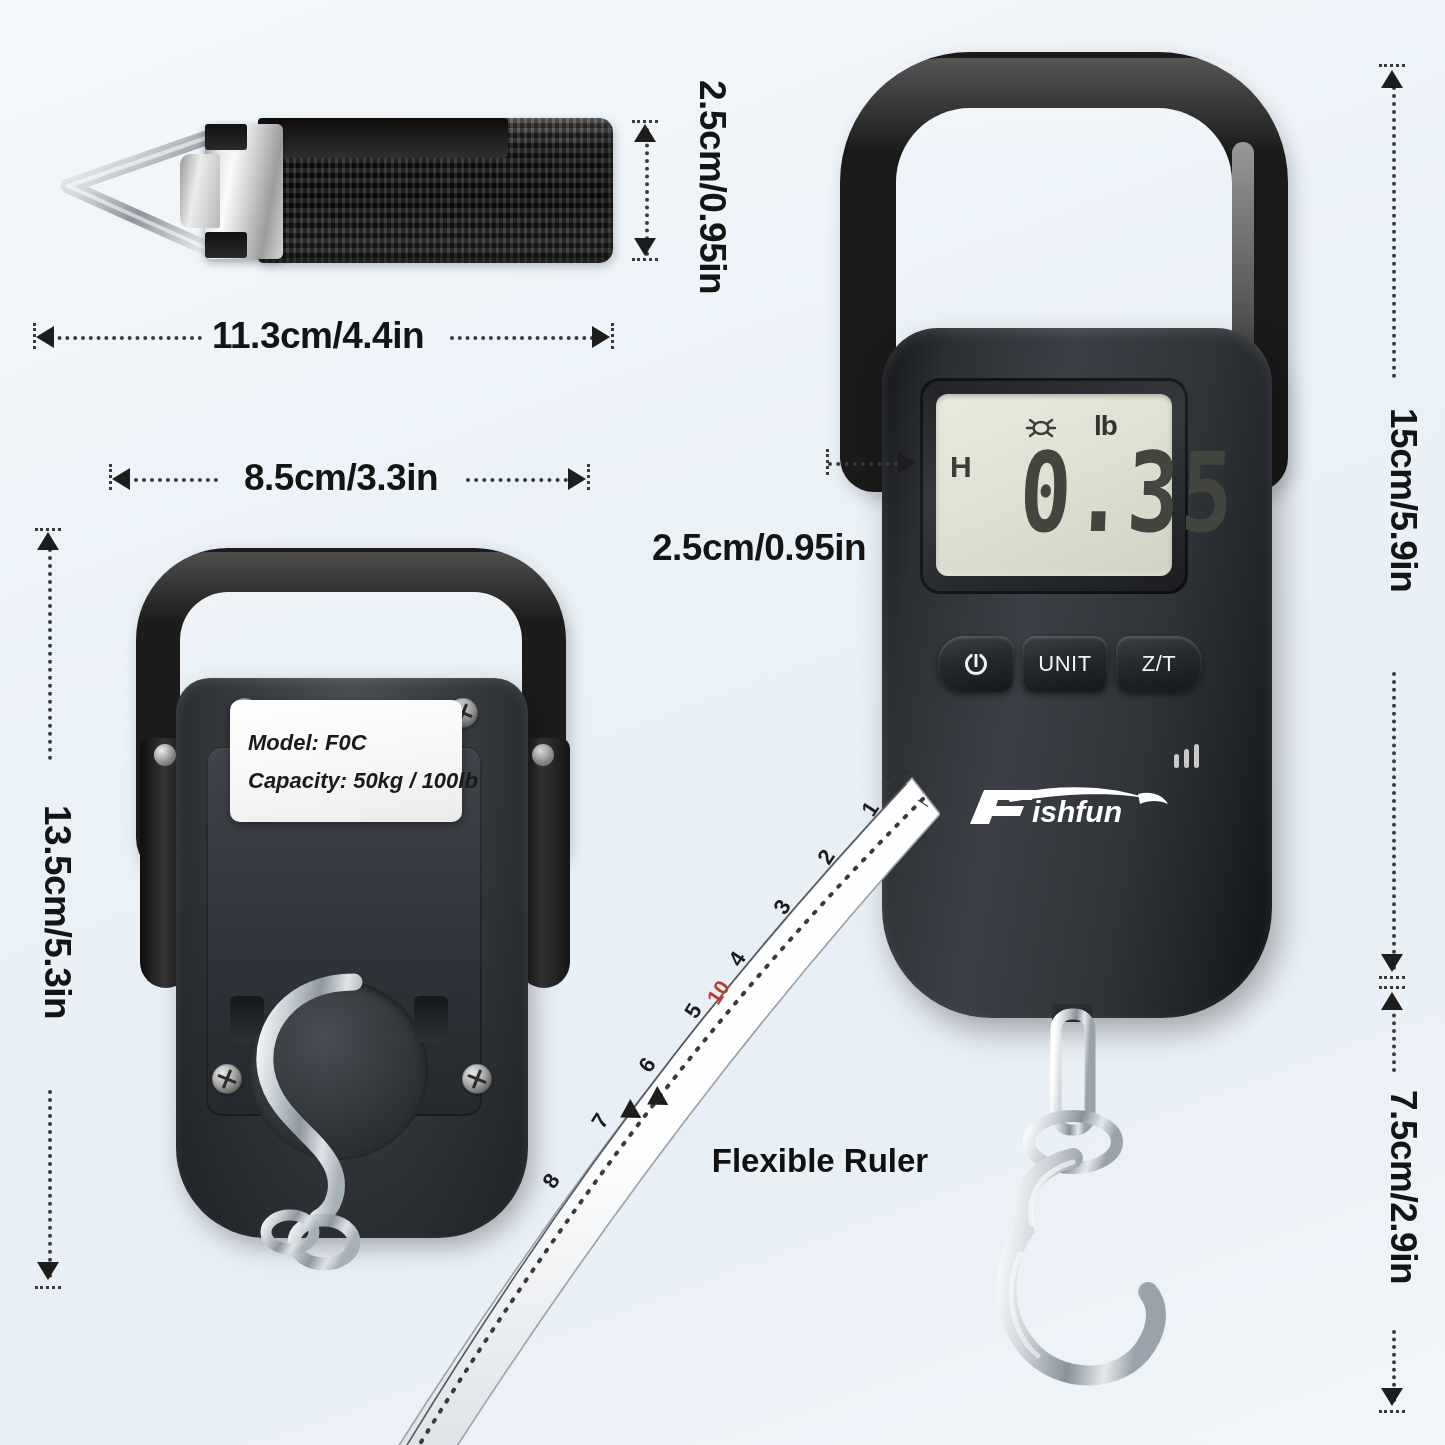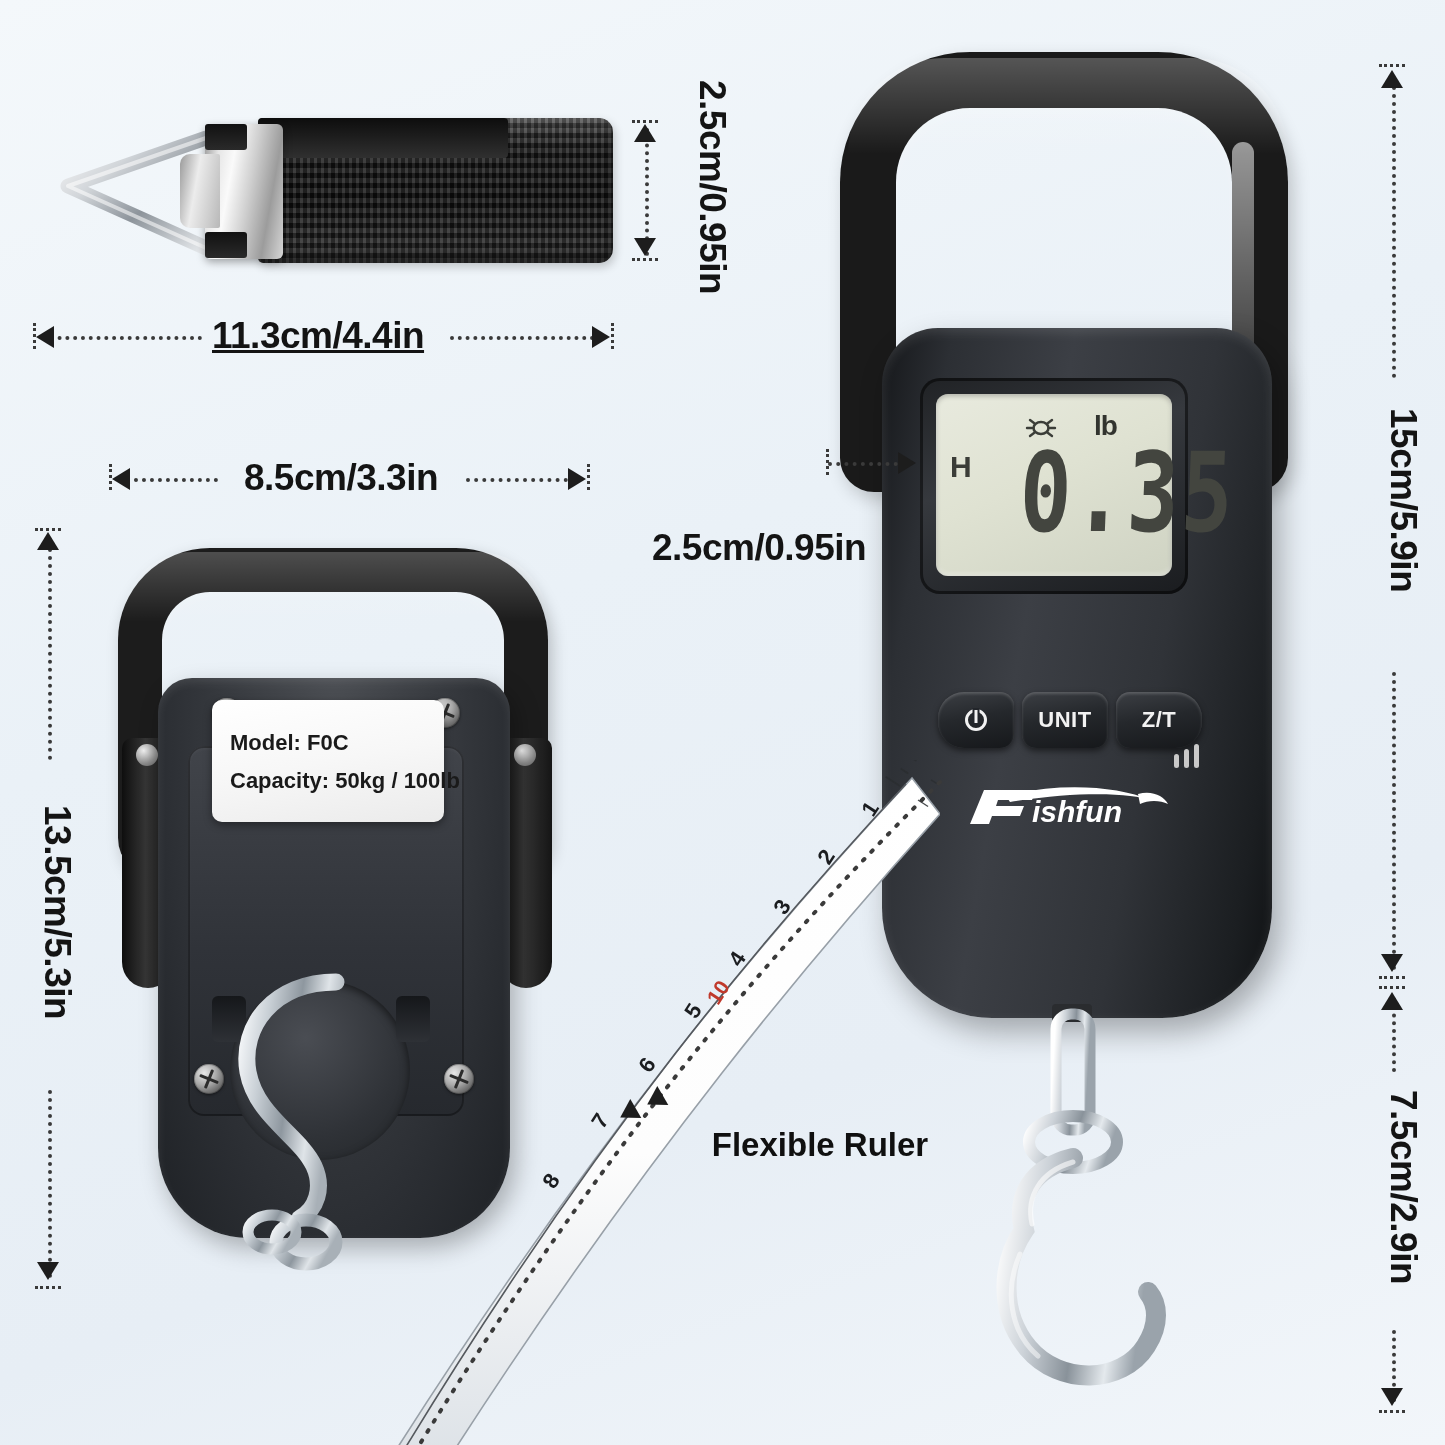--- a/index.html
+++ b/index.html
@@ -110,21 +110,21 @@
     width: 40px; height: 74px;
     border-radius: 10px 2px 2px 10px;
     background: linear-gradient(100deg,#9a9a9a,#ececec 40%,#b8b8b8);
   }
   .tri-hook {
     position: absolute; left: 8px; top: 10px;
     width: 175px; height: 145px;
   }
 
   
-  #back-view { position: absolute; left: 100px; top: 548px; width: 470px; height: 730px; }
+  #back-view { position: absolute; left: 118px; top: 548px; width: 470px; height: 730px; font-style: italic; }
 
   .bv-handle {
     position: absolute;
     left: 18px; top: 0;
     width: 430px; height: 330px;
     border: 44px solid #1c1c1c;
     border-radius: 92px 92px 40px 40px;
     border-bottom: none;
     background: transparent;
     box-shadow: inset 0 6px 14px rgba(255,255,255,.13), 4px 6px 16px rgba(0,0,0,.22);
@@ -286,28 +286,28 @@
     font-weight:bold;
     color:#43453f;
     letter-spacing:2px;
     line-height:1;
     transform: scaleY(1.28) skewX(-3deg);
     transform-origin: left top;
   }
 
   .btn {
     position:absolute;
-    top: 640px;
+    top: 584px;
     height: 56px;
     border-radius: 14px;
     background: linear-gradient(170deg,#3c3f44 0%,#25282c 45%,#16181b 100%);
     box-shadow: inset 0 2px 3px rgba(255,255,255,.18), 0 3px 6px rgba(0,0,0,.5);
     color:#f2f2f2;
     font-size:22px;
-    font-weight:bold;
+    font-weight:normal;
     display:flex; align-items:center; justify-content:center;
     letter-spacing:.5px;
   }
   #btn-power { left:126px; width:76px; border-radius: 26px 14px 14px 26px; }
   #btn-unit  { left:210px; width:86px; }
   #btn-zt    { left:304px; width:86px; border-radius: 14px 26px 26px 14px; }
   .power-glyph { width:22px; height:22px; border:3px solid #f2f2f2; border-radius:50%; position:relative; }
   .power-glyph::after { content:""; position:absolute; left:50%; top:-2px; transform:translateX(-50%);
      width:3px; height:13px; background:#f2f2f2; box-shadow:0 0 0 2px #22252a; }
 
@@ -321,21 +321,21 @@
     position:absolute; left:150px; top:728px;
     width:210px; height:56px;
   }
 
   
   #tape { position:absolute; left:300px; top:760px; width:640px; height:700px; overflow:hidden; }
 
   
   #ruler-callout { position:absolute; left:655px; top:1118px; width:330px; text-align:center; }
   #ruler-callout .big { font-size:60px; font-weight:bold; color:#101010; letter-spacing:-1px; }
-  #ruler-callout .sub { font-size:33px; font-weight:bold; color:#101010; margin-top:8px; }
+  #ruler-callout .sub { font-size:33px; font-weight:bold; color:#101010; margin-top:24px; }
 </style>
 </head>
 <body>
 
 <div id="stage">
 
   <div id="strap-assembly">
     <div class="webbing"></div>
     <div class="webbing-folded"></div>
 
@@ -364,21 +364,21 @@
   <div class="tick-h" style="left:632px; top:120px;"></div>
   <div class="tick-h" style="left:632px; top:258px;"></div>
   <div class="dim-text vert" style="left:733px; top:80px;">2.5cm/0.95in</div>
 
   <div class="dot-line-h" style="left:42px;  top:336px; width:160px;"></div>
   <div class="dot-line-h" style="left:450px; top:336px; width:152px;"></div>
   <div class="arrow left" style="left:36px;  top:326px;"></div>
   <div class="arrow right" style="left:592px; top:326px;"></div>
   <div class="tick-v" style="left:33px;  top:323px;"></div>
   <div class="tick-v" style="left:611px; top:323px;"></div>
-  <div class="dim-text" style="left:212px; top:315px;text-decoration:underline;">11.3cm/4.4in</div>
+  <div class="dim-text" style="left:212px; top:315px;">11.3cm/4.4in</div>
 
   <div id="back-view">
     <div class="bv-handle"></div>
     <div class="bv-arm-l"></div>
     <div class="bv-arm-r"></div>
     <div class="bv-screwcap" style="left:36px;  top:196px;"></div>
     <div class="bv-screwcap" style="left:414px; top:196px;"></div>
 
     <div class="bv-body"></div>
     <div class="bv-bump"></div>

